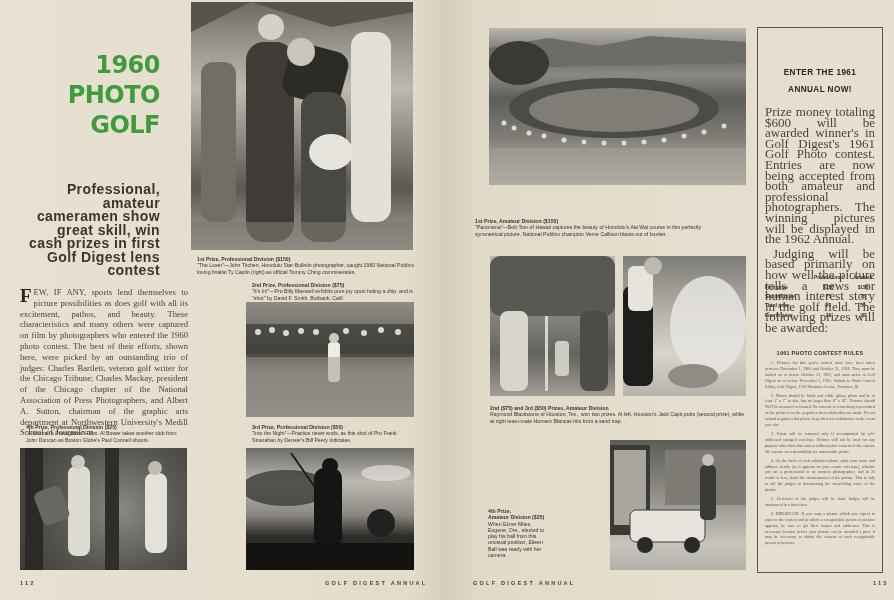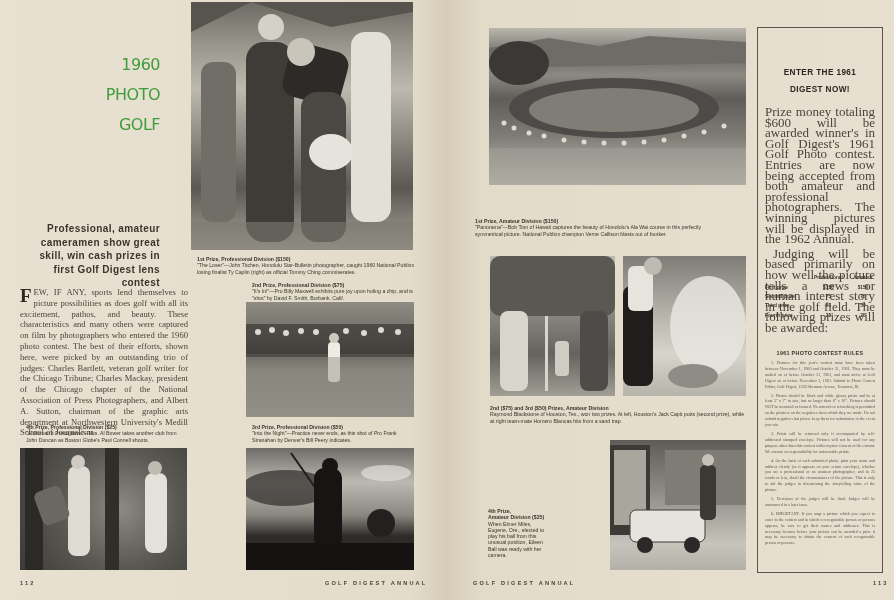--- a/index.html
+++ b/index.html
@@ -3,23 +3,23 @@
 <meta charset="utf-8">
 <style>
   html, body { margin:0; padding:0; }
   body { width:894px; height:600px; position:relative; overflow:hidden;
          background:#e6dfcf; font-family:"Liberation Sans", sans-serif; color:#2a2620; }
   .page { position:absolute; top:0; height:600px; }
   .left { left:0; width:447px; background:linear-gradient(90deg,#e8e1d1 0%,#e4dccb 92%,#d5ccb9 100%); }
   .right { left:447px; width:447px; background:linear-gradient(90deg,#d6cdba 0%,#e3dbca 8%,#e7e0d0 100%); }
   .abs { position:absolute; }
   .title { left:60px; top:50px; width:100px; text-align:right; color:#3e9c3a;
-           font-family:"DejaVu Sans", sans-serif; font-weight:normal; font-size:16px; line-height:30px; letter-spacing:-0.5px; }
-  .subtitle { left:20px; top:183px; width:140px; text-align:right; font-size:10px; font-weight:bold;
-              line-height:13.5px; color:#3a352d; letter-spacing:0.4px;margin-top:39px; }
+           font-family:"DejaVu Sans", sans-serif; font-weight:bold; font-size:24px; line-height:30px; letter-spacing:-0.5px; }
+  .subtitle { left:20px; top:183px; width:140px; text-align:right; font-size:14px; font-weight:bold;
+              line-height:13.5px; color:#3a352d; letter-spacing:0.4px; }
   .body-text { left:20px; top:287px; width:168px; font-family:"Liberation Serif", serif; font-size:8.6px;
                line-height:10.8px; color:#4a443a; text-align:justify; }
   .body-text .drop { float:left; font-size:19px; line-height:16px; margin:1px 2px 0 0; font-weight:bold; color:#2b2620; }
   .cap { font-size:5.2px; line-height:6.3px; color:#3a352d; font-weight:bold; }
   .cap .h { display:block; }
   .cap .t { font-weight:normal; font-style:normal; }
   .photo { position:absolute; overflow:hidden; }
   .folio { font-size:5.6px; font-weight:bold; letter-spacing:2.2px; color:#4a443a; }
   .box { left:757px; top:27px; width:124px; height:544px; border:1px solid #5a544a; }
   .box-title { position:absolute; left:0; top:36px; width:124px; text-align:center; font-weight:bold;
@@ -206,21 +206,21 @@
       <circle cx="35" cy="105" r="8" fill="#2a2927"></circle>
       <circle cx="82" cy="105" r="8" fill="#2a2927"></circle>
       <rect x="90" y="25" width="16" height="55" rx="5" fill="#3a3936"></rect>
       <circle cx="98" cy="20" r="6" fill="#c6c2b9"></circle>
     </svg>
   </div>
 
   <div class="abs box" style="left:310px;text-decoration:underline;">
     <div class="box-title">
       <div>ENTER THE 1961</div>
-      <div>DIGEST NOW!</div>
+      <div>ANNUAL NOW!</div>
     </div>
     <div class="box-body">
       <p>Prize money totaling $600 will be awarded winner's in Golf Digest's 1961 Golf Photo contest. Entries are now being accepted from both amateur and professional photographers. The winning pictures will be displayed in the 1962 Annual.</p>
       <p style="text-indent:8px;">Judging will be based primarily on how well the picture tells a news or human interest story in the golf field. The following prizes will be awarded:</p>
     </div>
     <table class="prize-table">
       <tbody>
           <tr>
         <th></th>
         <th class="num">Professional</th>

